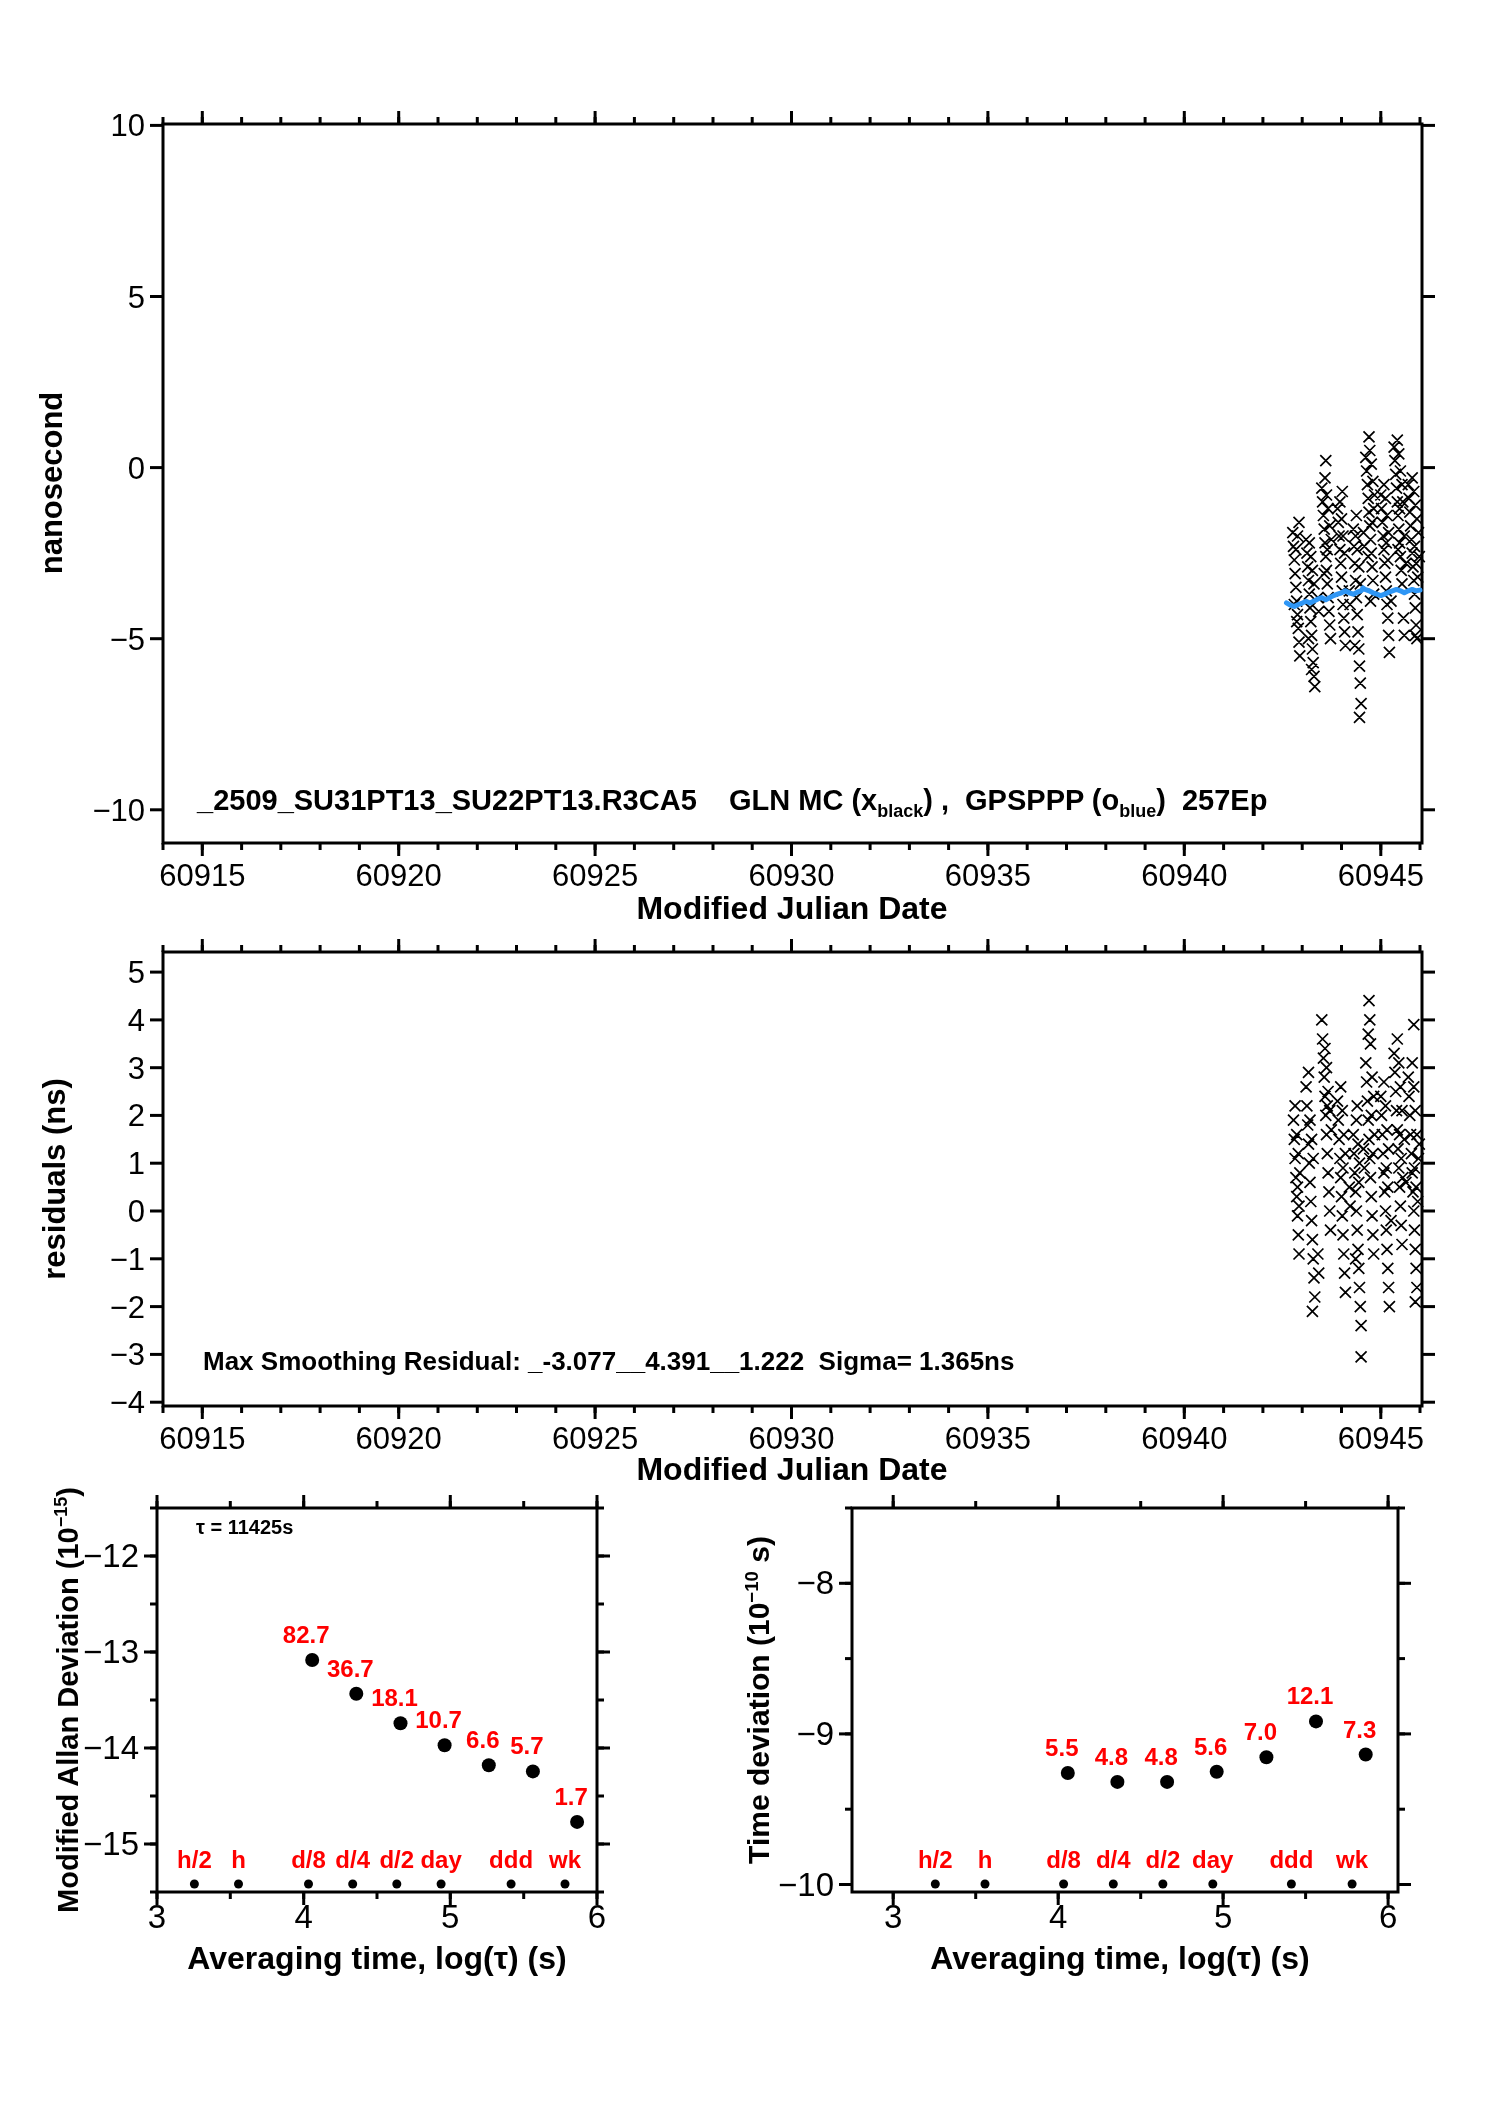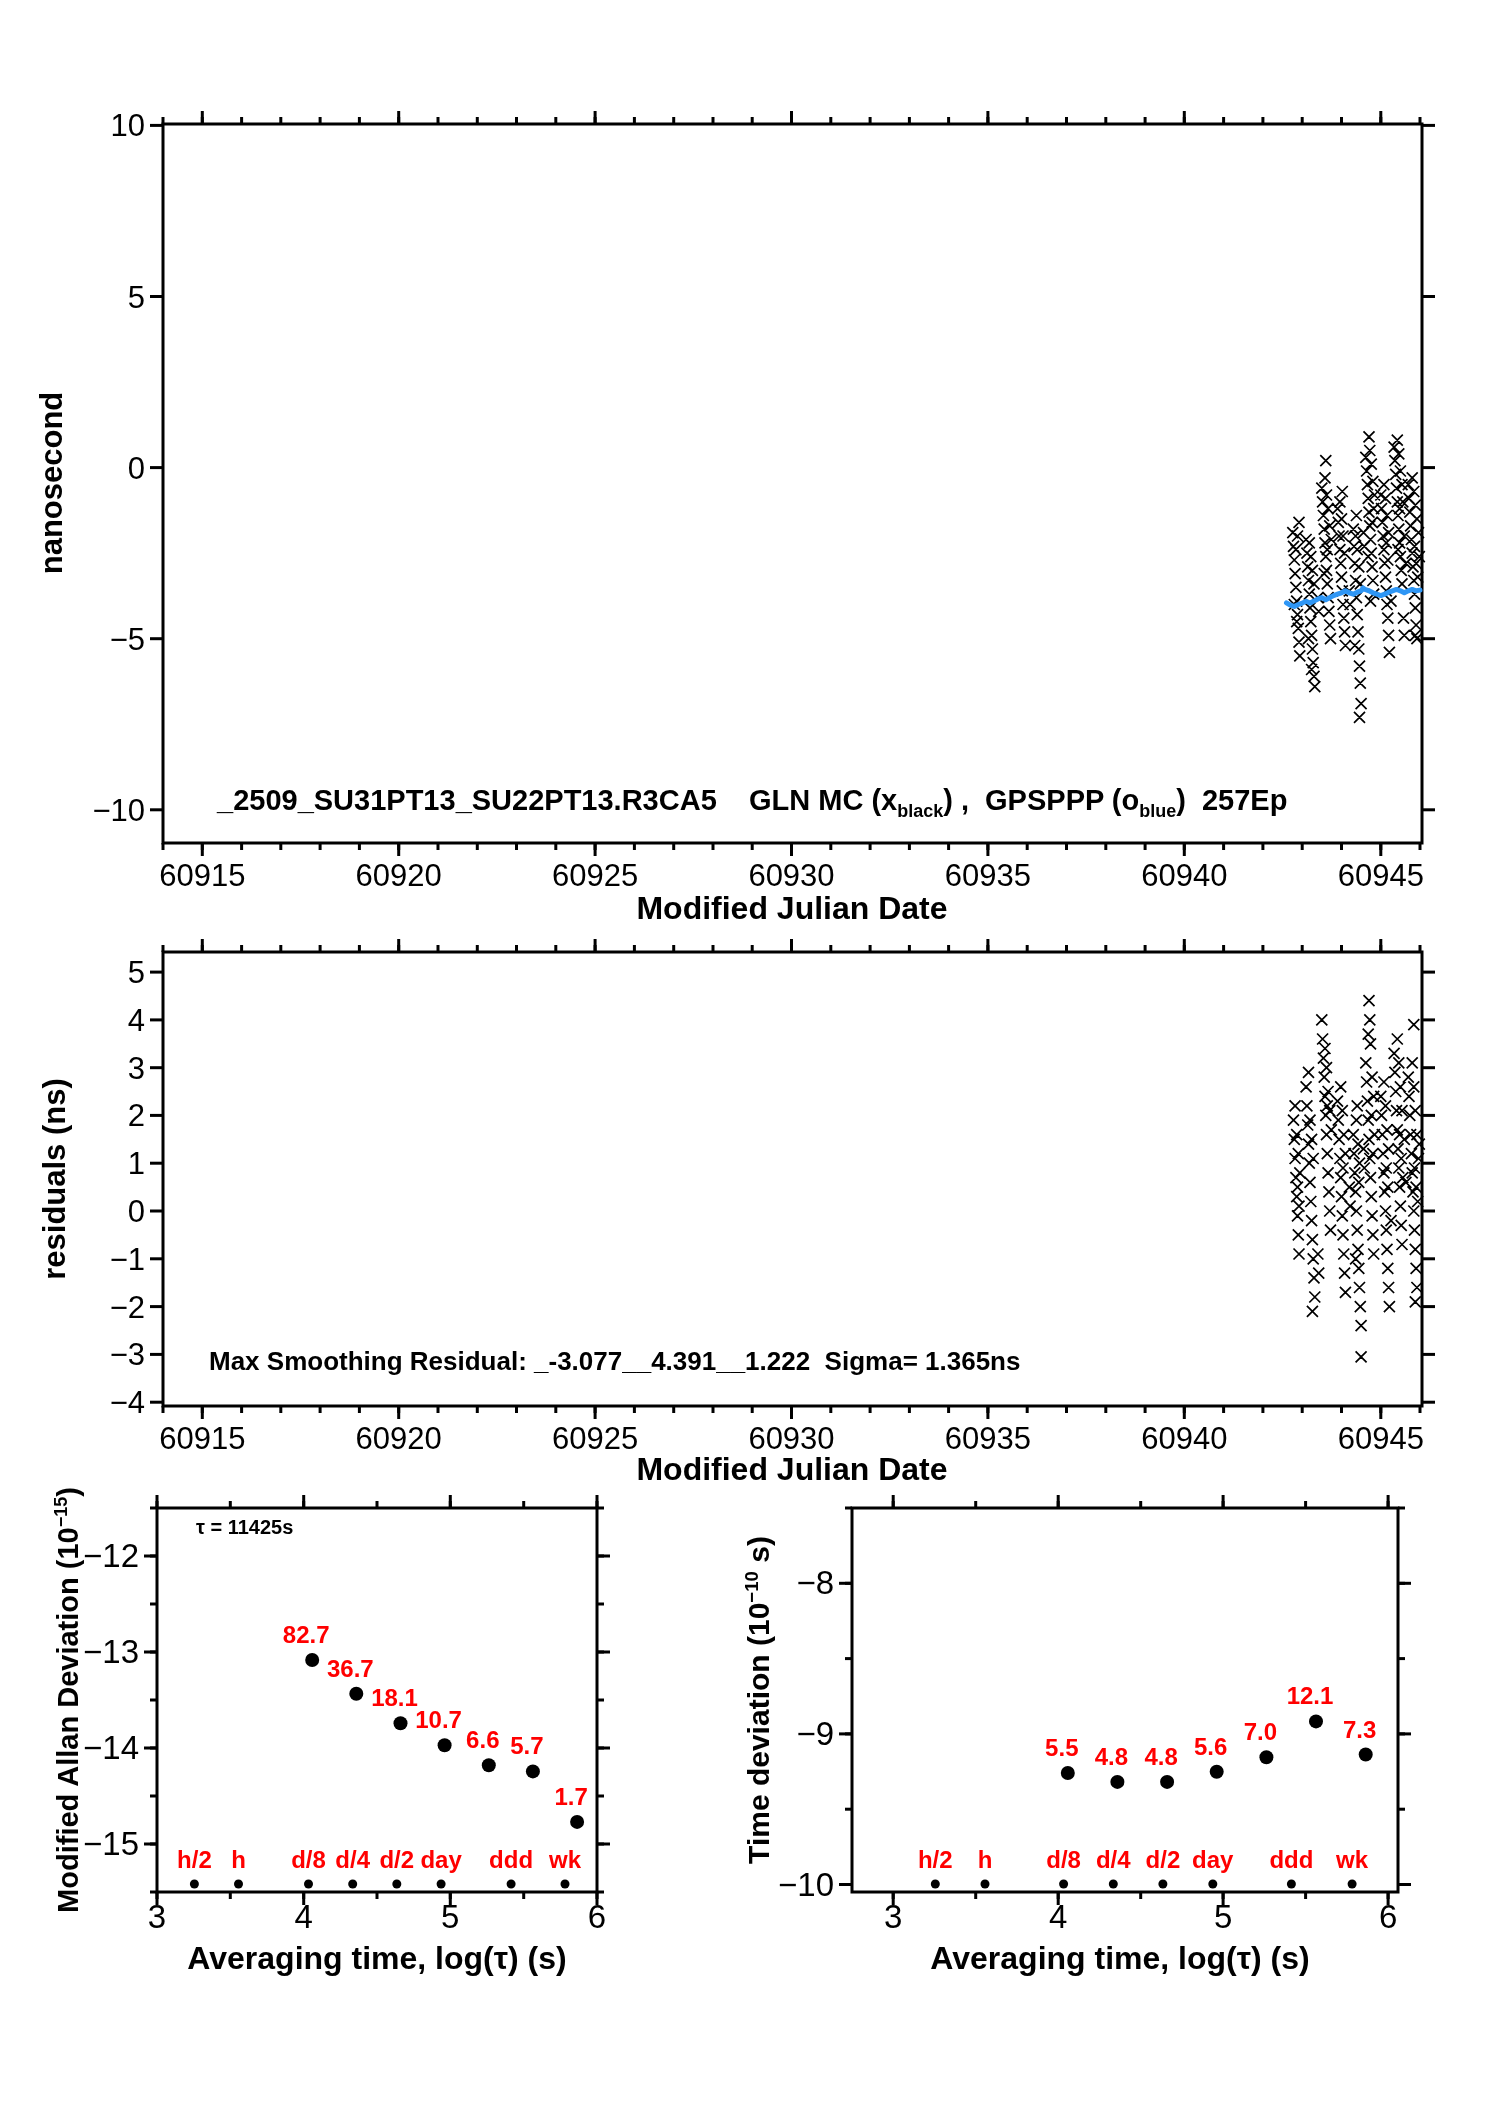--- a/index.html
+++ b/index.html
@@ -3,26 +3,26 @@
 <meta charset="utf-8">
 <style>
   html,body{margin:0;padding:0;background:#ffffff;}
   .figure{position:relative;width:1488px;height:2105px;background:#ffffff;
           font-family:"Liberation Sans",sans-serif;overflow:hidden;}
   svg{position:absolute;left:0;top:0;}
   .lbl{position:absolute;color:#000;white-space:nowrap;font-weight:bold;line-height:1.05;}
   .rot{transform:translate(-50%,-50%) rotate(-90deg);transform-origin:center center;}
   .cx{transform:translateX(-50%);}
   sub,sup{font-size:0.62em;}
-  #p1-title{left:197px;top:785px;font-size:29px;margin-left:20px;}
+  #p1-title{left:197px;top:785px;font-size:29px;}
   #p1-ylabel{left:52px;top:483px;font-size:31px;}
   #p1-xlabel{left:792px;top:892px;font-size:32px;}
   #p2-ylabel{left:55px;top:1179px;font-size:31px;}
   #p2-xlabel{left:792px;top:1453px;font-size:32px;}
-  #p2-annotation{left:209px;top:1348px;font-size:26px;}
+  #p2-annotation{left:203px;top:1348px;font-size:26px;}
   #p3-ylabel{left:68px;top:1700px;font-size:29px;}
   #p3-xlabel{left:377px;top:1942px;font-size:32px;}
   #p3-tau{left:196px;top:1517px;font-size:20px;}
   #p4-ylabel{left:758px;top:1700px;font-size:30px;}
   #p4-xlabel{left:1120px;top:1942px;font-size:32px;}
 </style>
 </head>
 <body>
 
 <div class="figure">

